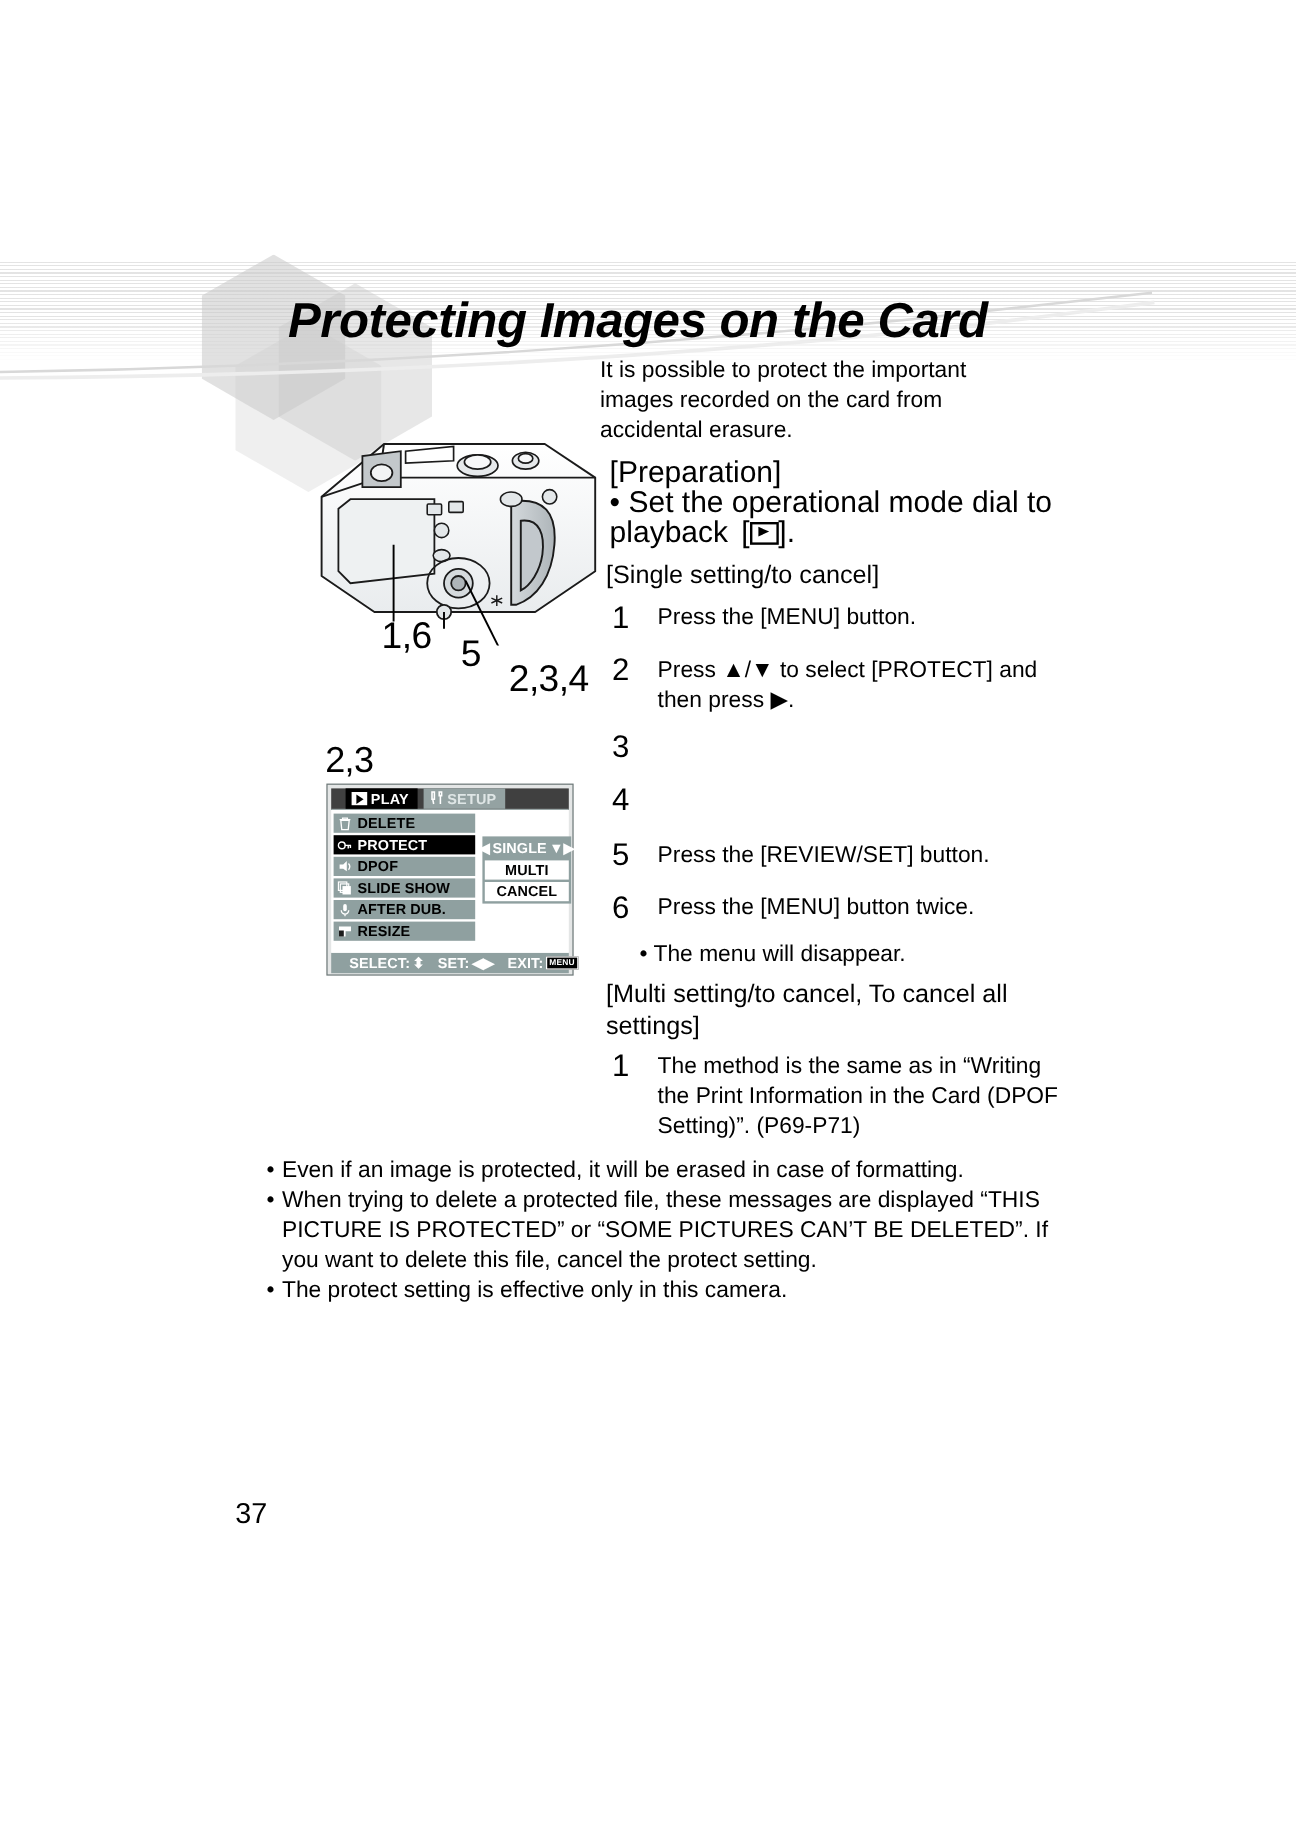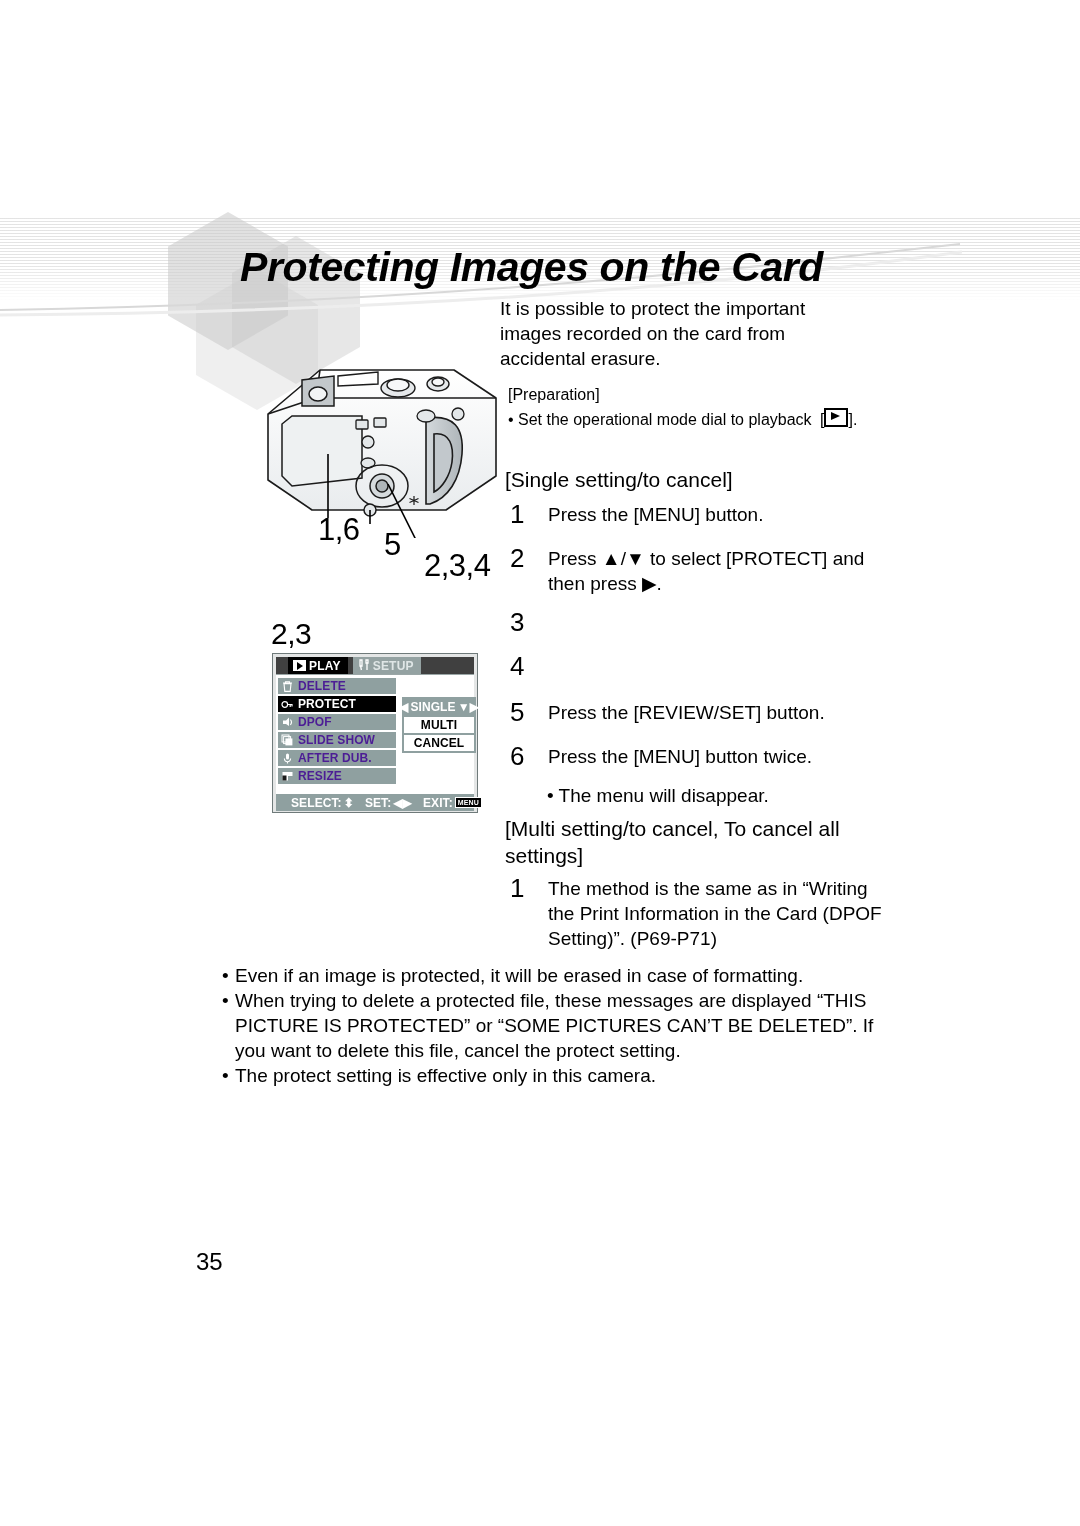--- a/index.html
+++ b/index.html
@@ -146,21 +146,21 @@
     width: 118px;
     margin-left: 2px;
   }
   .menu-row {
     display: flex;
     align-items: center;
     gap: 4px;
     height: 16px;
     margin-bottom: 2px;
     background: #8fa0a0;
-    color: #4c1d95;
+    color: #000000;
     font-size: 12px;
     font-weight: bold;
     letter-spacing: .1px;
     padding-left: 3px;
     box-sizing: border-box;
   }
   .menu-row.selected { background: #000000; color: #ffffff; }
   .mi {
     width: 13px; height: 13px;
     flex: 0 0 13px;
@@ -228,21 +228,21 @@
     top: 296px;
     width: 360px;
     font-size: 19px;
     line-height: 25px;
   }
   #prep {
     position: absolute;
     left: 508px;
     top: 382px;
     width: 372px;
-    font-size: 16px;
+    font-size: 25px;
     line-height: 25px;
   }
   .play-box {
     display: inline-block;
     width: 20px;
     height: 15px;
     border: 2px solid #000;
     position: relative;
     vertical-align: -2px;
   }
@@ -285,21 +285,21 @@
   #step2 { left: 505px; top: 546px; }
   #step3 { left: 505px; top: 610px; }
   #step4 { left: 505px; top: 654px; }
   #step5 { left: 505px; top: 700px; }
   #step6 { left: 505px; top: 744px; }
   #step-multi-1 { left: 505px; top: 876px; }
   #step-multi-1 .txt { width: 340px; }
 
   #menu-note {
     position: absolute;
-    left: 547px;
+    left: 533px;
     top: 783px;
     font-size: 19px;
     line-height: 25px;
   }
 
   
   #bottom-notes {
     position: absolute;
     left: 222px;
     top: 963px;
@@ -589,13 +589,13 @@
   <div class="note">
     <span class="bullet">•</span>
     <span class="body">When trying to delete a protected file, these messages are displayed “THIS PICTURE IS PROTECTED” or “SOME PICTURES CAN’T BE DELETED”. If you want to delete this file, cancel the protect setting.</span>
   </div>
   <div class="note">
     <span class="bullet">•</span>
     <span class="body">The protect setting is effective only in this camera.</span>
   </div>
 </div>
 
-<div id="page-number">35</div>
+<div id="page-number">37</div>
 
 </body></html>

